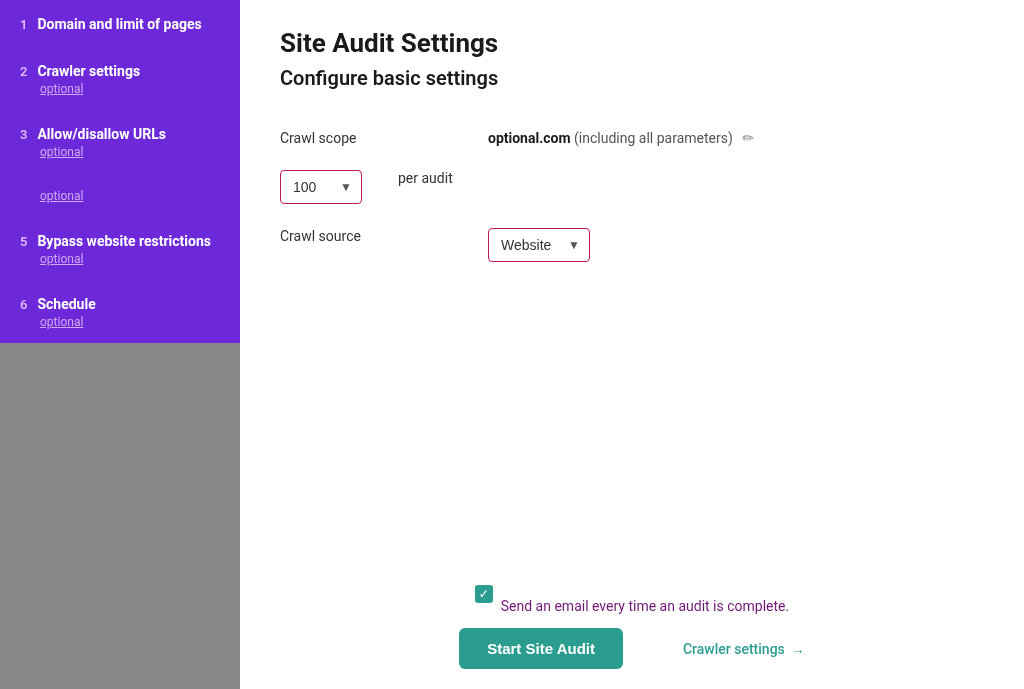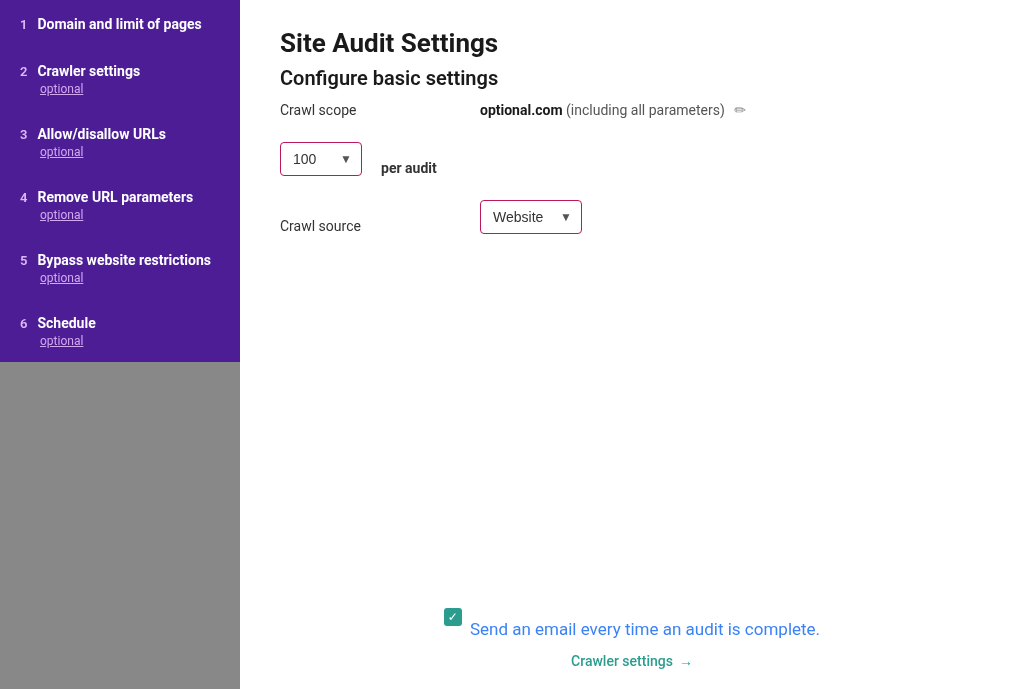--- a/index.html
+++ b/index.html
@@ -12,21 +12,21 @@
       overflow: hidden;
     }
 
     .sidebar-item {
       padding: 14px 20px;
       cursor: pointer;
       border-bottom: none;
     }
 
     .sidebar-item.active {
-      background: #4c1d95;
+      background: #6d28d9;
     }
 
     .sidebar-item-number {
       color: #e0b8f8;
       font-size: 13px;
       font-weight: 600;
       display: inline-block;
       margin-right: 6px;
     }
 
@@ -64,27 +64,28 @@
       font-size: 26px;
       font-weight: 700;
       color: #1a1a1a;
       margin-bottom: 8px;
     }
 
     .section-title {
       font-size: 20px;
       font-weight: 600;
       color: #1a1a1a;
-      margin-bottom: 12px;
+      margin-bottom: 40px;
     }
 
     .form-row {
       display: flex;
-      align-items: flex-end;
+      align-items: flex-start;
       margin-bottom: 24px;
+      gap: 8px;
     }
 
     .form-label {
       width: 200px;
       font-size: 14px;
       color: #333;
       flex-shrink: 0;
     }
 
     .crawl-scope-value {
@@ -132,24 +133,23 @@
       position: absolute;
       right: 10px;
       top: 50%;
       transform: translateY(-50%);
       pointer-events: none;
       color: #555;
       font-size: 12px;
     }
 
     .per-audit-label {
-      margin-left: 19px;
+      margin-left: 28px;
       font-size: 14px;
       color: #333;
-      font-weight: bold;
     }
 
     
     .bottom-bar {
       padding: 16px 40px 20px;
       display: flex;
       flex-direction: column;
       align-items: center;
       gap: 14px;
       border-top: none;
@@ -179,22 +179,22 @@
       flex-shrink: 0;
     }
 
     .checkbox-checkmark {
       color: white;
       font-size: 12px;
       line-height: 1;
     }
 
     .email-label {
-      font-size: 17px;
-      color: #3b82f6;
+      font-size: 14px;
+      color: #701a75;
       margin-top: 24px;
     }
 
     .actions-row {
       display: flex;
       align-items: center;
       width: 100%;
       justify-content: center;
       gap: 60px;
     }
@@ -254,24 +254,20 @@
       <div class="sidebar-item-subtitle">optional</div>
     </div>
     <div class="sidebar-item active">
       <div>
         <span class="sidebar-item-number">3</span>
         <span class="sidebar-item-title">Allow/disallow URLs</span>
       </div>
       <div class="sidebar-item-subtitle">optional</div>
     </div>
     <div class="sidebar-item active">
-      <div>
-        <span class="sidebar-item-number">4</span>
-        <span class="sidebar-item-title">Remove URL parameters</span>
-      </div>
       <div class="sidebar-item-subtitle">optional</div>
     </div>
     <div class="sidebar-item active">
       <div>
         <span class="sidebar-item-number">5</span>
         <span class="sidebar-item-title">Bypass website restrictions</span>
       </div>
       <div class="sidebar-item-subtitle">optional</div>
     </div>
     <div class="sidebar-item active">
@@ -327,19 +323,20 @@
   <div class="bottom-bar">
     <div class="email-row">
       <div class="checkbox-wrapper">
         <div class="checkbox-custom">
           <span class="checkbox-checkmark">✓</span>
         </div>
         <span class="email-label">Send an email every time an audit is complete.</span>
       </div>
     </div>
     <div class="actions-row">
+      <button class="start-audit-btn">Start Site Audit</button>
       <a class="crawler-settings-link">
         <span>Crawler settings</span>
         <span>→</span>
       </a>
     </div>
   </div>
 </div>
 
 </body></html>

